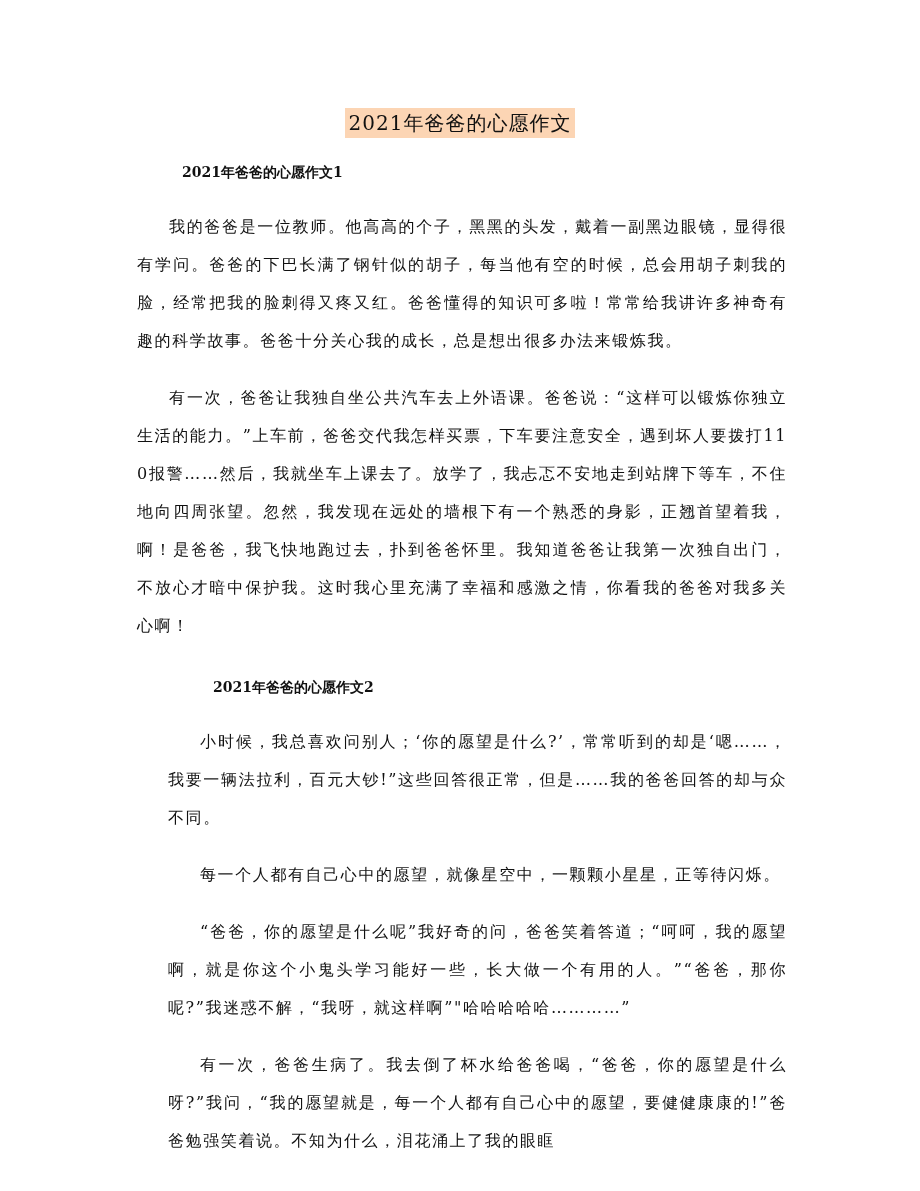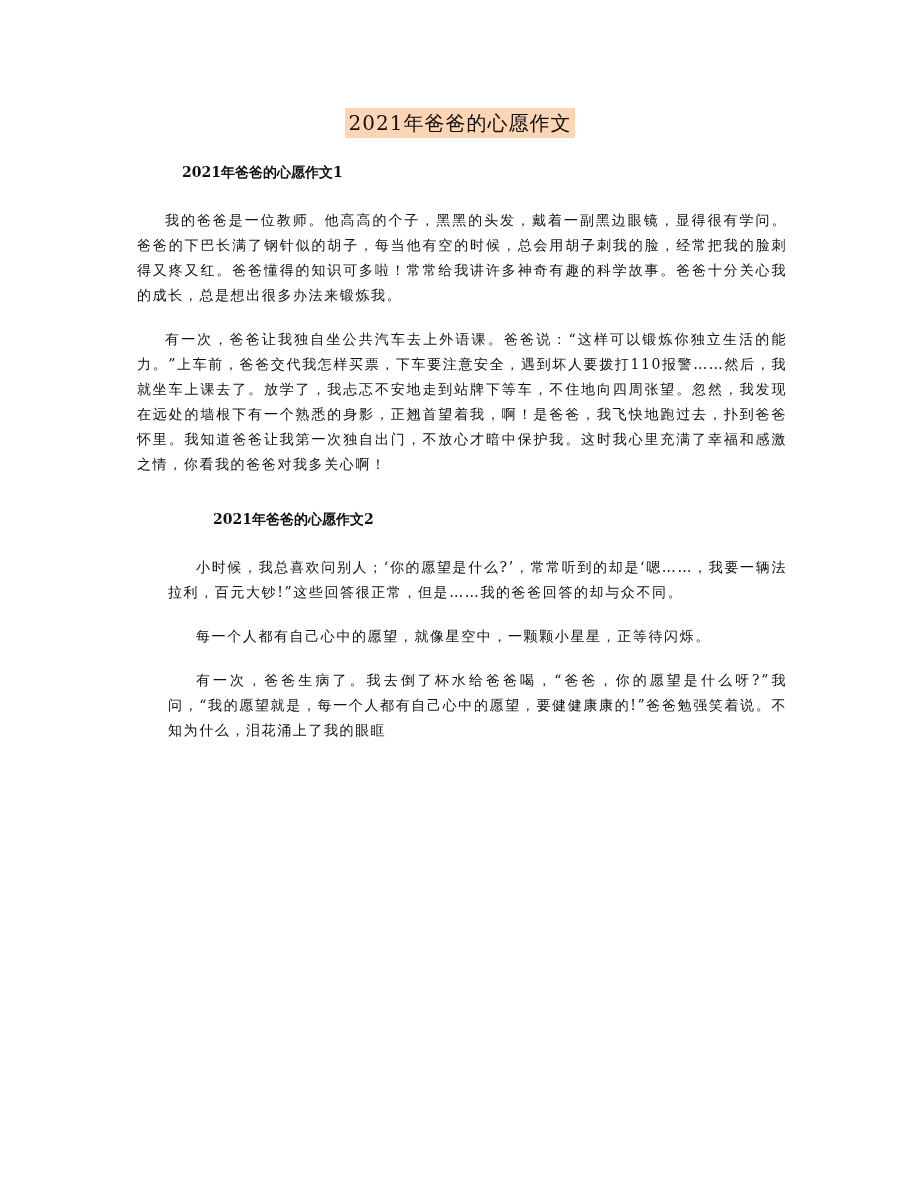--- a/index.html
+++ b/index.html
@@ -45,22 +45,22 @@
       width: 650px;
     }
     .section-heading {
       font-size: 14px;
       font-weight: bold;
       line-height: 28px;
       margin: 0 0 22px 45px;
       letter-spacing: 0px;
     }
     .para {
-      font-size: 14px;
-      line-height: 25px;
+      font-size: 16px;
+      line-height: 38px;
       margin: 0 0 19px 0;
       text-indent: 2em;
       text-align: justify;
       letter-spacing: 1.6px;
       word-break: break-all;
     }
     .gap-before-heading {
       margin-top: 28px;
       margin-left: 31px;
     }
@@ -79,17 +79,18 @@
     <div>
       <div class="section-heading">2021年爸爸的心愿作文1</div>
       <p class="para">我的爸爸是一位教师。他高高的个子，黑黑的头发，戴着一副黑边眼镜，显得很有学问。爸爸的下巴长满了钢针似的胡子，每当他有空的时候，总会用胡子刺我的脸，经常把我的脸刺得又疼又红。爸爸懂得的知识可多啦！常常给我讲许多神奇有趣的科学故事。爸爸十分关心我的成长，总是想出很多办法来锻炼我。</p>
       <p class="para">有一次，爸爸让我独自坐公共汽车去上外语课。爸爸说：“这样可以锻炼你独立生活的能力。”上车前，爸爸交代我怎样买票，下车要注意安全，遇到坏人要拨打110报警……然后，我就坐车上课去了。放学了，我忐忑不安地走到站牌下等车，不住地向四周张望。忽然，我发现在远处的墙根下有一个熟悉的身影，正翘首望着我，啊！是爸爸，我飞快地跑过去，扑到爸爸怀里。我知道爸爸让我第一次独自出门，不放心才暗中保护我。这时我心里充满了幸福和感激之情，你看我的爸爸对我多关心啊！</p>
     </div>
 
     <div class="gap-before-heading">
       <div class="section-heading">2021年爸爸的心愿作文2</div>
       <p class="para">小时候，我总喜欢问别人；‘你的愿望是什么?’，常常听到的却是‘嗯……，我要一辆法拉利，百元大钞!”这些回答很正常，但是……我的爸爸回答的却与众不同。</p>
       <p class="para">每一个人都有自己心中的愿望，就像星空中，一颗颗小星星，正等待闪烁。</p>
+      <p class="para">“爸爸，你的愿望是什么呢”我好奇的问，爸爸笑着答道；“呵呵，我的愿望啊，就是你这个小鬼头学习能好一些，长大做一个有用的人。”“爸爸，那你呢?”我迷惑不解，“我呀，就这样啊”"哈哈哈哈哈…………”</p>
       <p class="para">有一次，爸爸生病了。我去倒了杯水给爸爸喝，“爸爸，你的愿望是什么呀?”我问，“我的愿望就是，每一个人都有自己心中的愿望，要健健康康的!”爸爸勉强笑着说。不知为什么，泪花涌上了我的眼眶</p>
     </div>
 
   </div>
 </div>
 
 </body></html>

